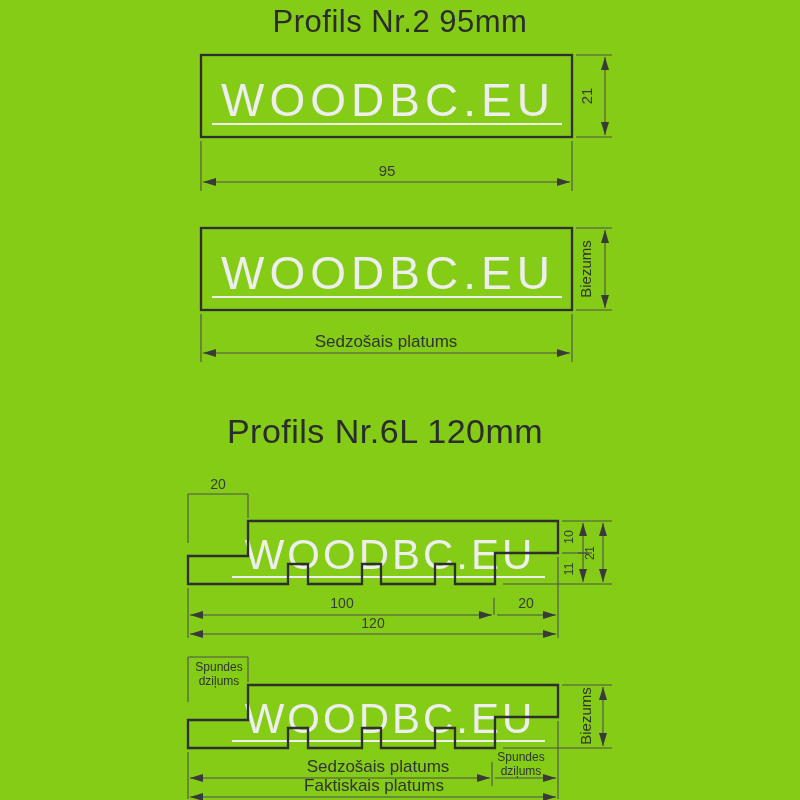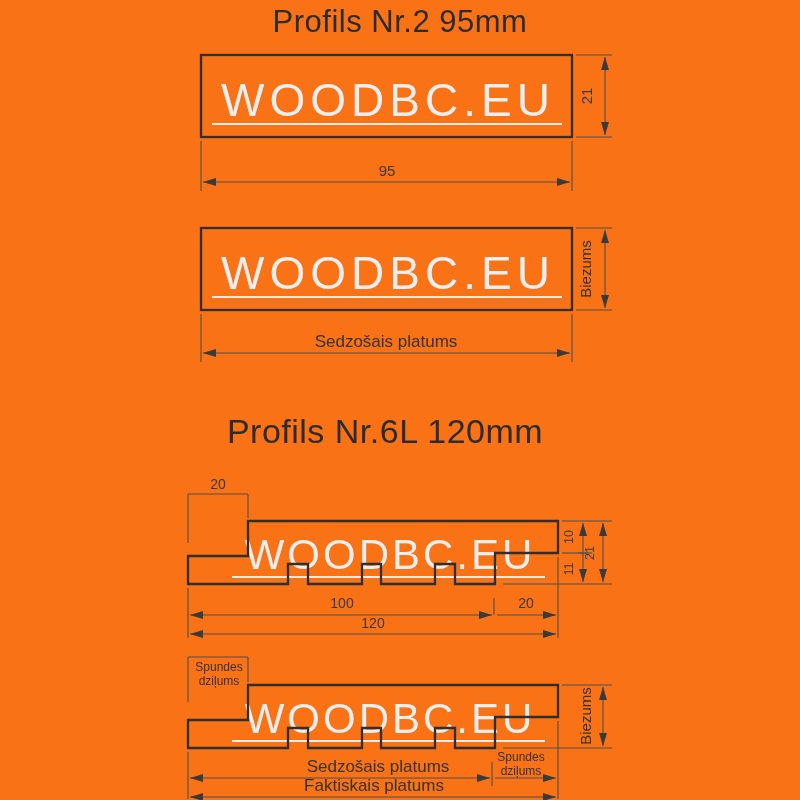--- a/index.html
+++ b/index.html
@@ -1,16 +1,16 @@
 <!DOCTYPE html>
 <html><head>
 <meta charset="utf-8">
 <style>
   html,body{margin:0;padding:0;background:#ffffff;}
-  .canvas{position:relative;width:800px;height:800px;background:#f97316;overflow:hidden;
+  .canvas{position:relative;width:800px;height:800px;background:#84cc16;overflow:hidden;
           font-family:"Liberation Sans",sans-serif;}
   svg{position:absolute;inset:0;}
   text{font-family:"Liberation Sans",sans-serif;}
   .t-title  {font-size:31px;fill:#2c2c2c;letter-spacing:0.5px;}
   .t-title2 {font-size:34px;fill:#2c2c2c;letter-spacing:0.5px;}
   .t-dim    {font-size:14px;fill:#3a3a3a;}
   .t-dim-lg {font-size:15px;fill:#3a3a3a;}
   .t-dim-sm {font-size:12.5px;fill:#3a3a3a;}
   .t-label  {font-size:17px;fill:#333333;}
   .t-label-v{font-size:15px;fill:#333333;}

